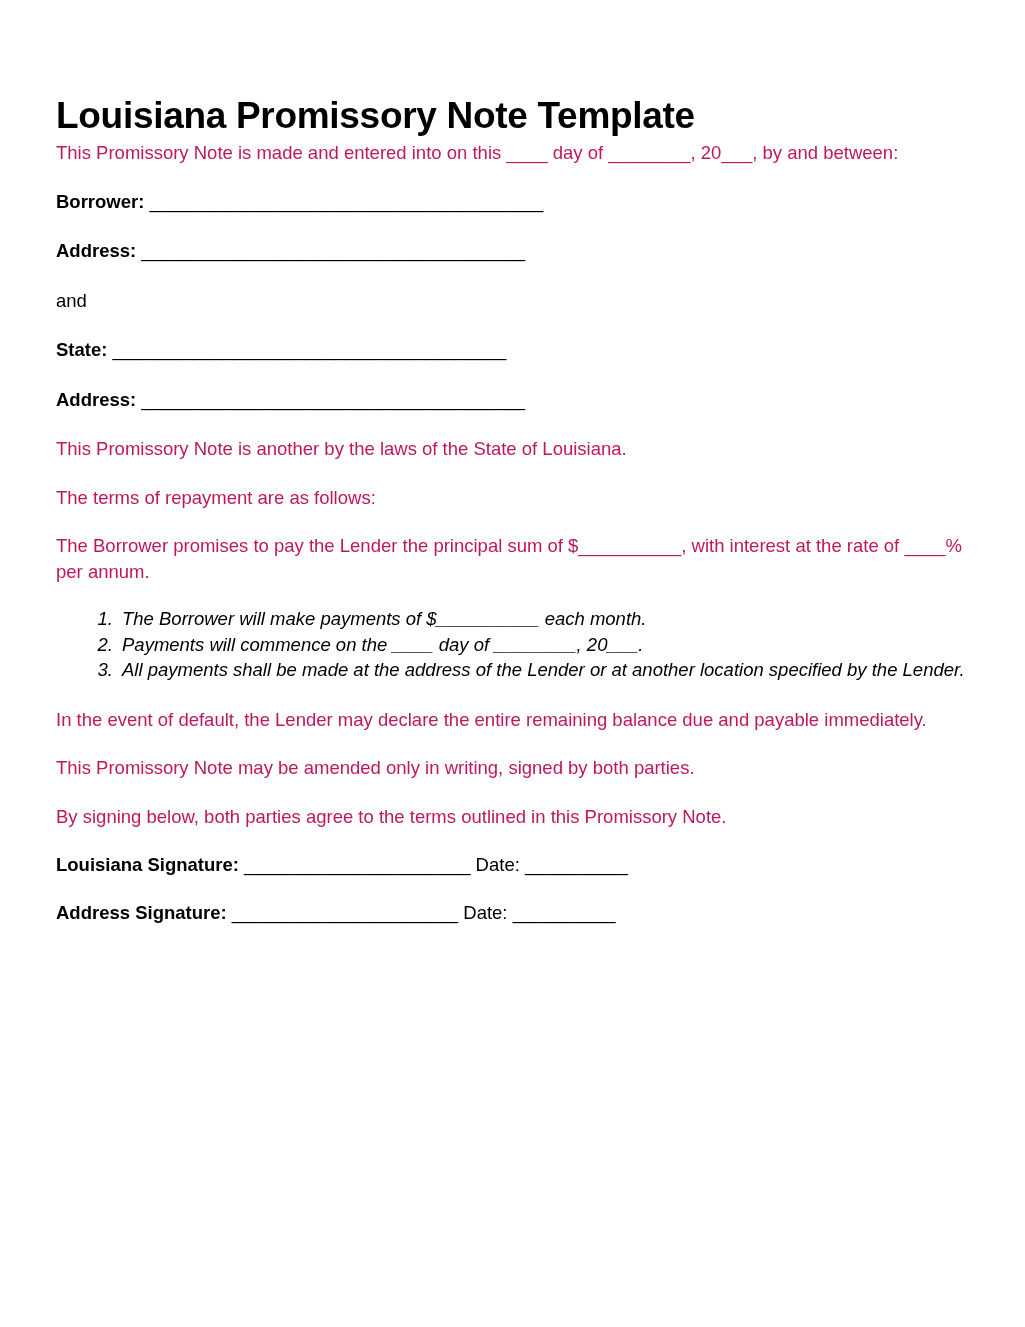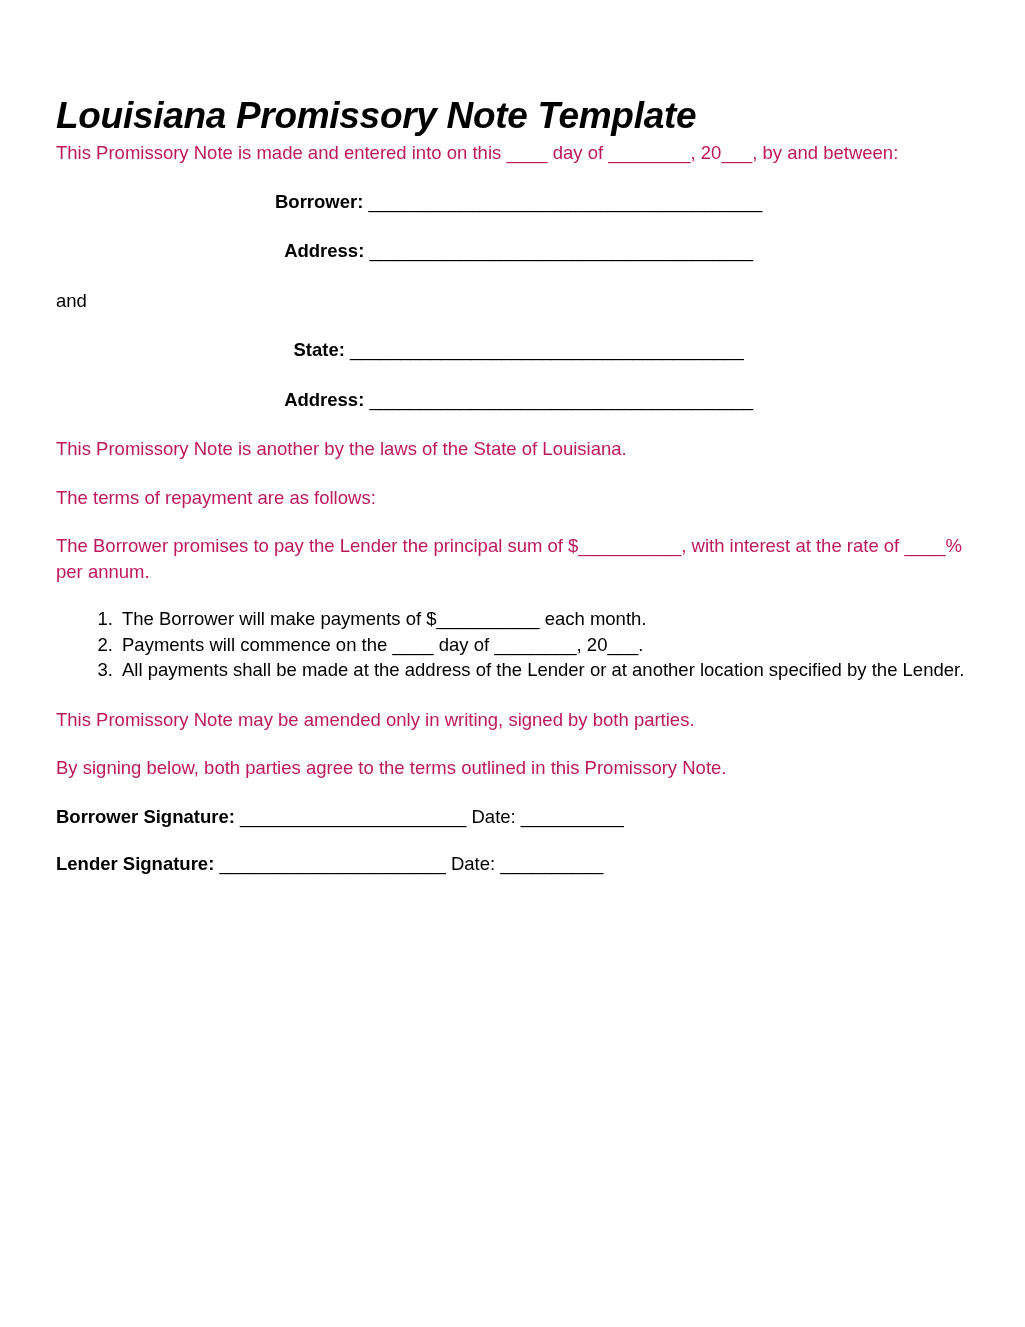--- a/index.html
+++ b/index.html
@@ -46,45 +46,43 @@
     position: absolute;
     left: 56px;
     top: 70px;
     font-size: 37px;
     font-weight: bold;
     line-height: 1.15;
     letter-spacing: -0.3px;
     color: #000000;
     white-space: nowrap;
     z-index: 1;
-    font-style: italic;
   }
 
   
   .body-wrap {
     position: absolute;
     left: 56px;
     top: 140px;
     width: 910px;
   }
 
   p.para {
     margin: 0 0 23px 0;
     font-size: 18.5px;
     line-height: 1.38;
     color: #be185d;
     text-align: left;
   }
 
   .field-line {
-    margin: 0 0 24px 15px;
+    margin: 0 0 24px 0;
     font-size: 18.5px;
     line-height: 1.38;
     white-space: nowrap;
-    text-align: center;
   }
   .field-line .lbl {
     font-weight: bold;
   }
   .field-line .blank {
     letter-spacing: -0.2px;
   }
 
   .and-line {
     margin: 0 0 24px 0;
@@ -94,20 +92,21 @@
 
   ol.terms {
     margin: 0 0 24px 0;
     padding-left: 62px;
     font-size: 18.5px;
     line-height: 1.33;
   }
   ol.terms li {
     margin: 0 0 1px 0;
     padding-left: 4px;
+    font-style: italic;
   }
 
   .sig-line {
     margin: 0 0 22px 0;
     font-size: 18.5px;
     line-height: 1.38;
     white-space: nowrap;
   }
   .sig-line .lbl {
     font-weight: bold;
@@ -159,33 +158,34 @@
     <p class="para">The terms of repayment are as follows:</p>
 
     <p class="para">The Borrower promises to pay the Lender the principal sum of $__________, with interest at the rate of ____% per annum.</p>
 
     <ol class="terms">
       <li>The Borrower will make payments of $__________ each month.</li>
       <li>Payments will commence on the ____ day of ________, 20___.</li>
       <li>All payments shall be made at the address of the Lender or at another location specified by the Lender.</li>
     </ol>
 
+    <p class="para">In the event of default, the Lender may declare the entire remaining balance due and payable immediately.</p>
 
     <p class="para">This Promissory Note may be amended only in writing, signed by both parties.</p>
 
     <p class="para">By signing below, both parties agree to the terms outlined in this Promissory Note.</p>
 
     <div class="sig-line">
-      <span class="lbl">Borrower Signature:</span>
+      <span class="lbl">Louisiana Signature:</span>
       <span class="blank">______________________</span>
       <span class="date-lbl">Date:</span>
       <span class="date-blank">__________</span>
     </div>
 
     <div class="sig-line">
-      <span class="lbl">Lender Signature:</span>
+      <span class="lbl">Address Signature:</span>
       <span class="blank">______________________</span>
       <span class="date-lbl">Date:</span>
       <span class="date-blank">__________</span>
     </div>
 
   </div>
 </div>
 
 </body></html>

